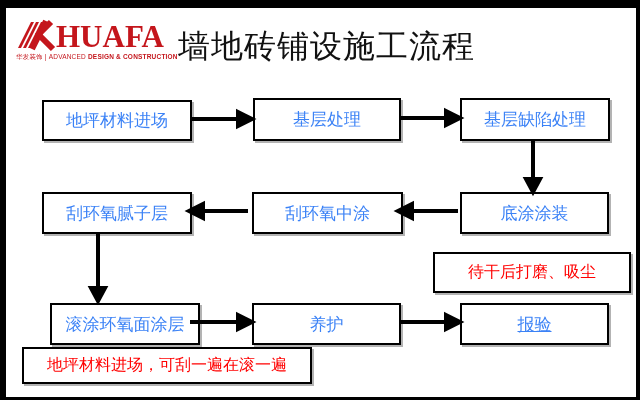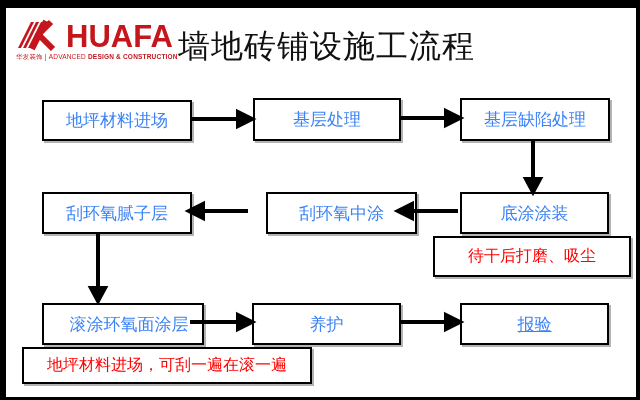--- a/index.html
+++ b/index.html
@@ -10,21 +10,21 @@
   }
   .inner{
     position:absolute;left:6px;top:8px;right:4px;bottom:3px;
     background:#fff;
   }
   .logo{position:absolute;left:16px;top:18px;width:160px;height:44px;}
   .logo-row{display:flex;align-items:flex-end;height:34px;}
   .logo-mark{width:40px;height:34px;flex:0 0 auto;}
   .logo-word{
     font-size:31px;font-weight:bold;color:#c4161c;line-height:30px;
-    letter-spacing:0px;margin-left:10px;
+    letter-spacing:0px;margin-left:0;font-family:Liberation Serif, serif;
   }
   .logo-tagline{
     margin-top:1px;font-size:6.5px;color:#c4161c;white-space:nowrap;
     letter-spacing:0.2px;
   }
   .logo-tagline b{font-weight:bold;}
   .slide-title{
     position:absolute;left:178px;top:24px;width:330px;height:44px;
     font-size:32px;font-weight:normal;color:#111;line-height:44px;
     letter-spacing:1px;white-space:nowrap;
@@ -68,25 +68,25 @@
     <div class="logo-tagline"><span>华发装饰 | ADVANCED </span><b>DESIGN &amp; CONSTRUCTION</b></div>
   </div>
 
   <div class="slide-title">墙地砖铺设施工流程</div>
 
   <div class="node" style="left:42px;top:100px;width:146px;height:37px;">地坪材料进场</div>
   <div class="node" style="left:253px;top:98px;width:144px;height:39px;">基层处理</div>
   <div class="node" style="left:42px;top:192px;width:146px;height:38px;">刮环氧腻子层</div>
 
   <div class="node" style="left:460px;top:98px;width:146px;height:39px;">基层缺陷处理</div>
-  <div class="node" style="left:266px;top:192px;width:147px;height:38px;">刮环氧中涂</div>
+  <div class="node" style="left:252px;top:192px;width:147px;height:38px;">刮环氧中涂</div>
   <div class="node" style="left:460px;top:192px;width:145px;height:38px;">底涂涂装</div>
-  <div class="note" style="left:433px;top:236px;width:194px;height:37px;">待干后打磨、吸尘</div>
+  <div class="note" style="left:433px;top:252px;width:194px;height:37px;">待干后打磨、吸尘</div>
 
-  <div class="node" style="left:42px;top:303px;width:146px;height:38px;padding-left:12px;">滚涂环氧面涂层</div>
+  <div class="node" style="left:50px;top:303px;width:146px;height:38px;">滚涂环氧面涂层</div>
   <div class="node" style="left:252px;top:303px;width:145px;height:38px;font-family:Liberation Mono, monospace;">养护</div>
   <div class="node" style="left:460px;top:303px;width:145px;height:38px;text-decoration:underline;">报验</div>
   <div class="note" style="left:22px;top:347px;width:286px;height:33px;">地坪材料进场，可刮一遍在滚一遍</div>
 
   <svg class="arrows" viewBox="0 0 640 400">
     <g stroke="#000" stroke-width="4" fill="#000">
 
       <line x1="191" y1="119" x2="238" y2="119"></line>
       <polygon points="238,112 252,119 238,126"></polygon>
 

